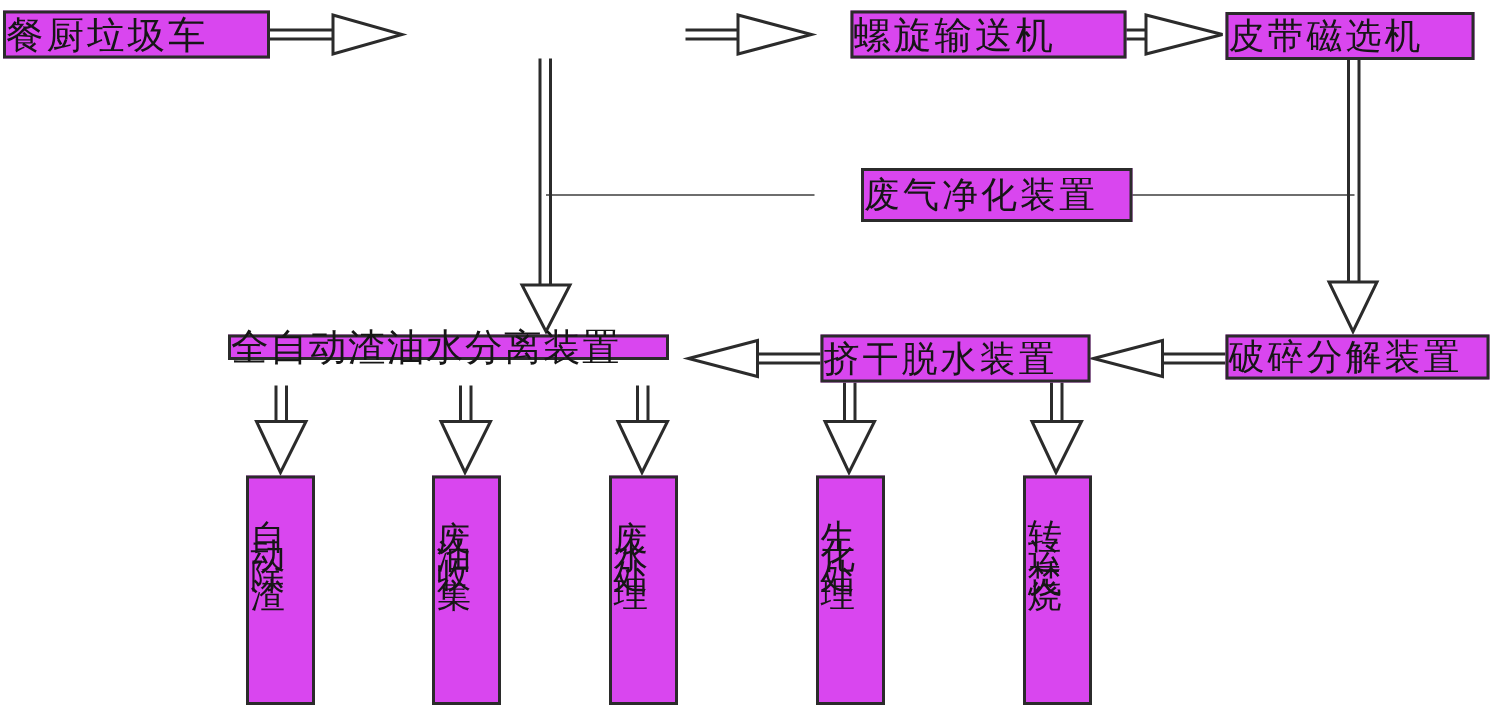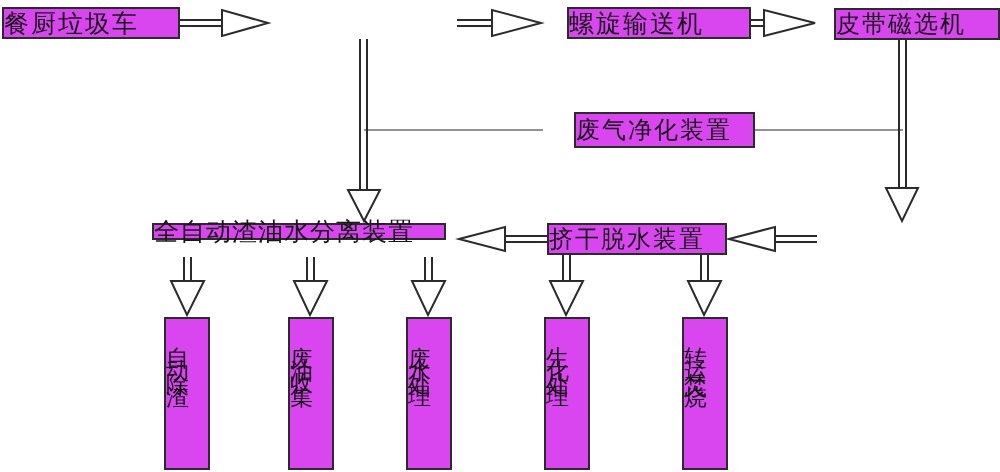--- a/index.html
+++ b/index.html
@@ -110,33 +110,36 @@
       <polygon class="head" points="688,281 721,281 704,315"></polygon>
     </g>
   </svg>
 
   <div class="box" style="left:2px;top:7px;width:178px;height:32px;">
     <span class="h">餐厨垃圾车</span>
   </div>
   <div class="box" style="left:543px;top:7px;width:184px;height:32px;margin-left:24px;">
     <span class="h">螺旋输送机</span>
   </div>
-  <div class="box" style="left:817px;top:8px;width:166px;height:32px;margin-left:17px;">
+  <div class="box" style="left:817px;top:8px;width:166px;height:32px;">
     <span class="h small">皮带磁选机</span>
   </div>
 
   <div class="box" style="left:543px;top:112px;width:181px;height:36px;margin-left:31px;">
     <span class="h small">废气净化装置</span>
   </div>
 
   <div class="box" style="left:152px;top:223px;width:294px;height:17px;">
     <span class="h" style="letter-spacing:1px;">全自动渣油水分离装置</span>
   </div>
   <div class="box" style="left:547px;top:223px;width:180px;height:32px;">
     <span class="h small">挤干脱水装置</span>
+  </div>
+  <div class="box" style="left:817px;top:223px;width:176px;height:30px;">
+    <span class="h small">破碎分解装置</span>
   </div>
 
   <div class="box vbox" style="left:164px;top:317px;width:46px;height:153px;">
     <span class="vtext">自动除渣</span>
   </div>
   <div class="box vbox" style="left:288px;top:317px;width:46px;height:153px;">
     <span class="vtext">废油收集</span>
   </div>
   <div class="box vbox" style="left:406px;top:317px;width:46px;height:153px;">
     <span class="vtext">废水处理</span>

